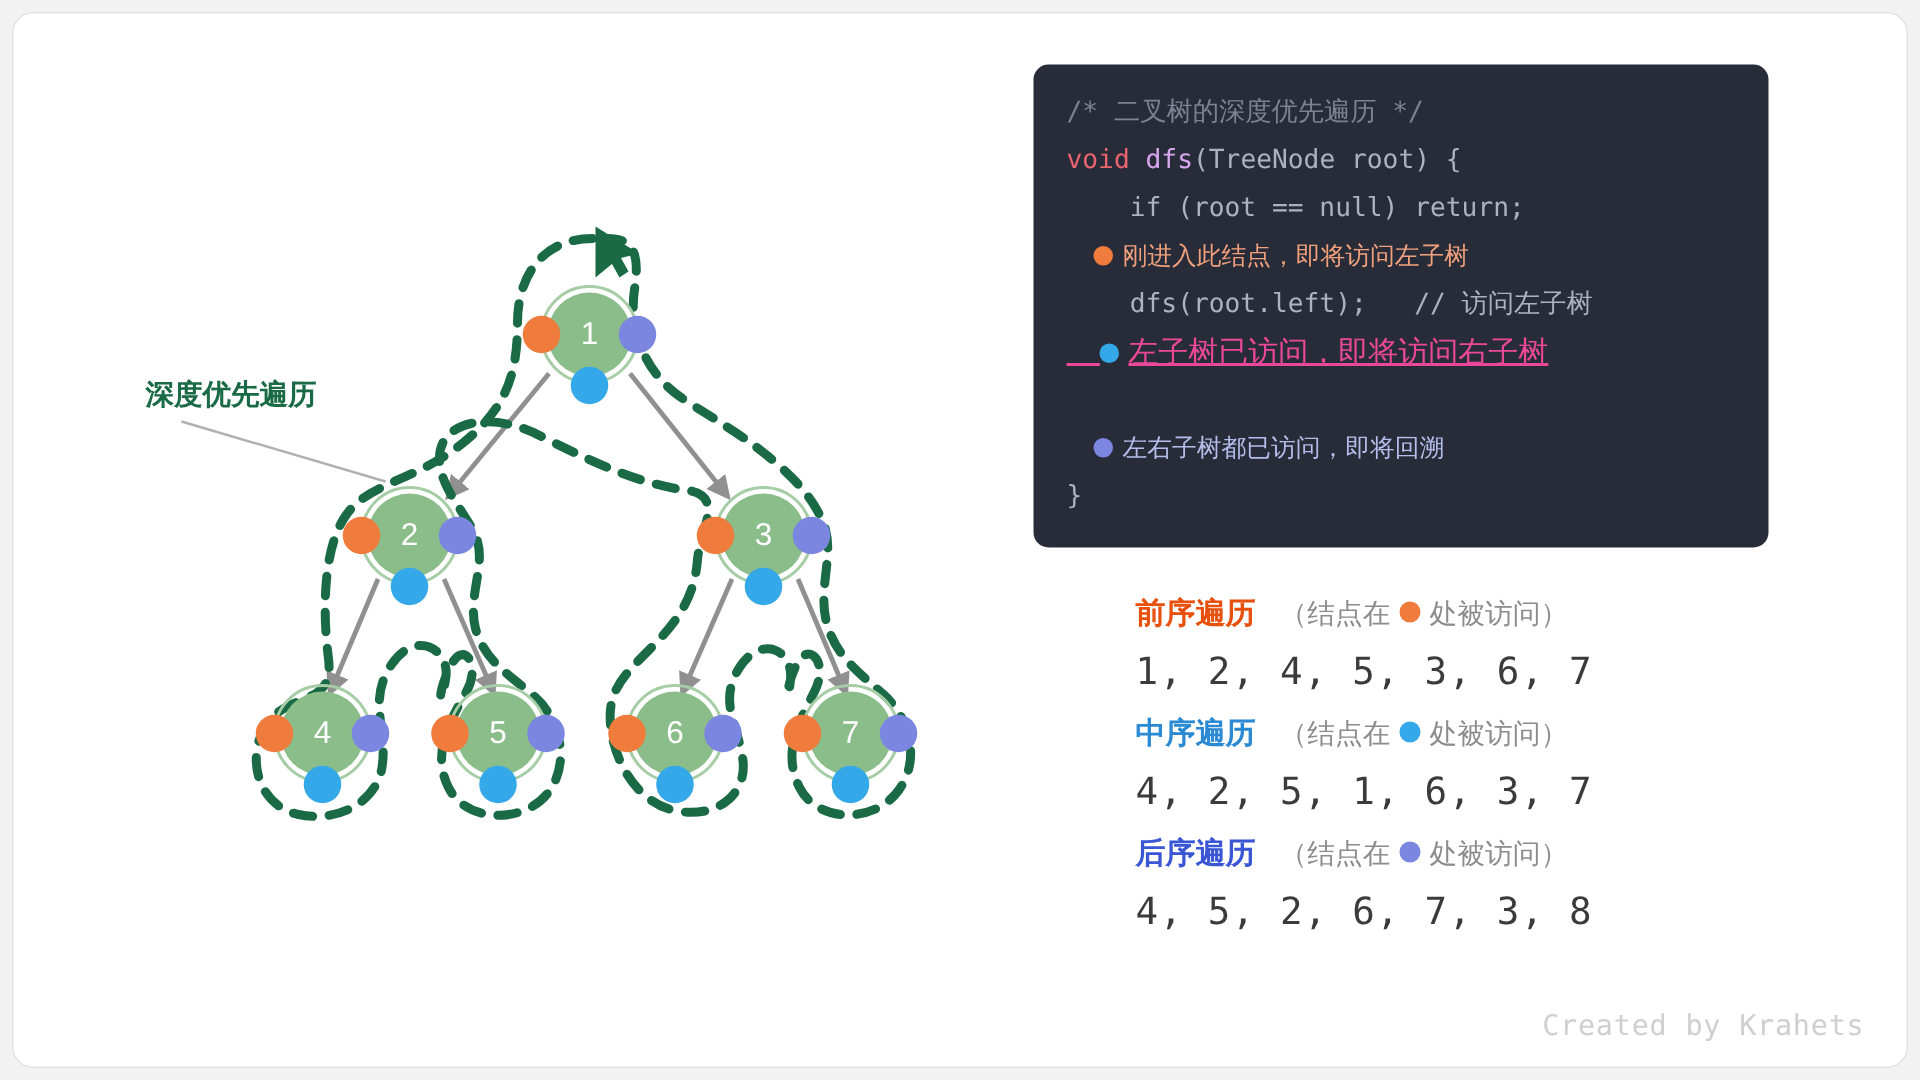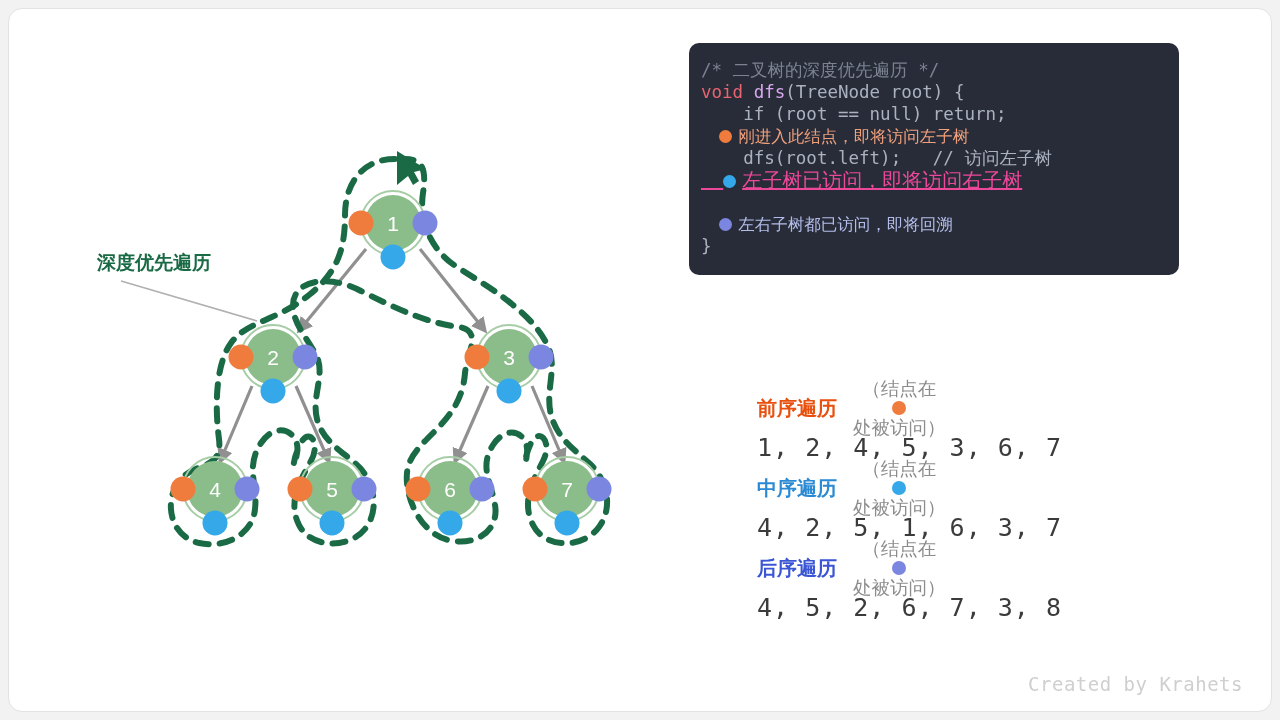--- a/index.html
+++ b/index.html
@@ -31,25 +31,25 @@
   }
 
   
   #code-block {
     position: absolute;
     left: 680px;
     top: 34px;
     width: 490px;
     background: #282c38;
     border-radius: 10px;
-    padding: 16px 22px 18px 12px;
+    padding: 16px 22px 18px 22px;
     box-sizing: border-box;
     font-family: "DejaVu Sans Mono", "Liberation Mono", monospace;
     font-size: 17.5px;
-    line-height: 22px;
+    line-height: 32px;
     color: #abb2bf;
     white-space: pre;
   }
   .tok-comment { color: #7b8292; }
   .tok-kw      { color: #e8646f; }
   .tok-fn      { color: #d7a8ee; }
   .tok-plain   { color: #abb2bf; }
   .ann-line    { display: block; }
   .ann-orange  { color: #f0a07c; font-family: "Liberation Sans", sans-serif; font-size: 16.5px; }
   .ann-blue    { color: #ec4899; font-family: "Liberation Sans", sans-serif; font-size: 20px; text-decoration: underline; }
@@ -79,21 +79,20 @@
     font-size: 20px;
     font-weight: bold;
   }
   .tr-head .tname { margin-right: 16px; }
   .tr-head .tdesc {
     color: #8c8c8c;
     font-weight: normal;
     font-size: 18.5px;
     display: flex;
     align-items: center;
-    flex-direction: column;
   }
   .tr-head .tdesc .dot { width: 14px; height: 14px; margin: 0 6px; vertical-align: middle; }
   .tr-seq {
     font-family: "DejaVu Sans Mono", "Liberation Mono", monospace;
     font-size: 25px;
     color: #3b3b3b;
     height: 46px;
     line-height: 46px;
     letter-spacing: 1px;
   }

